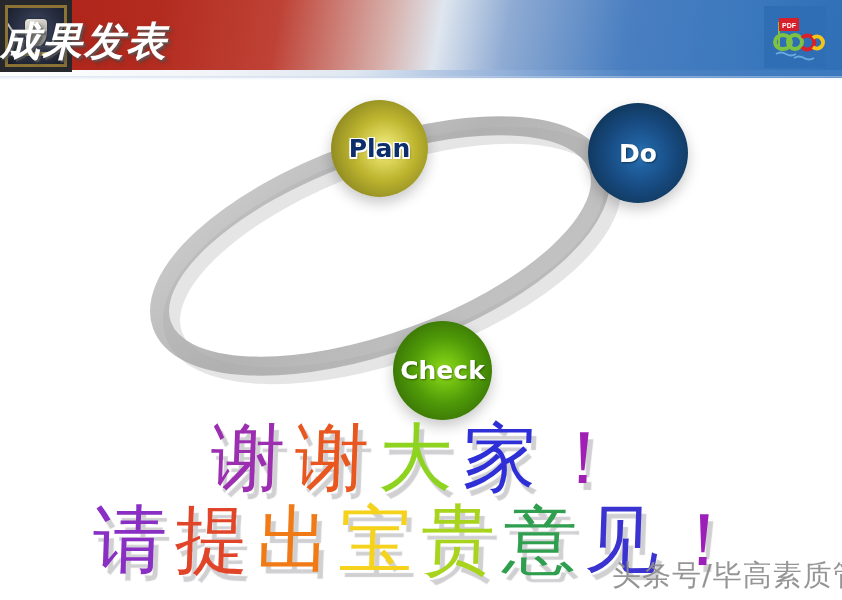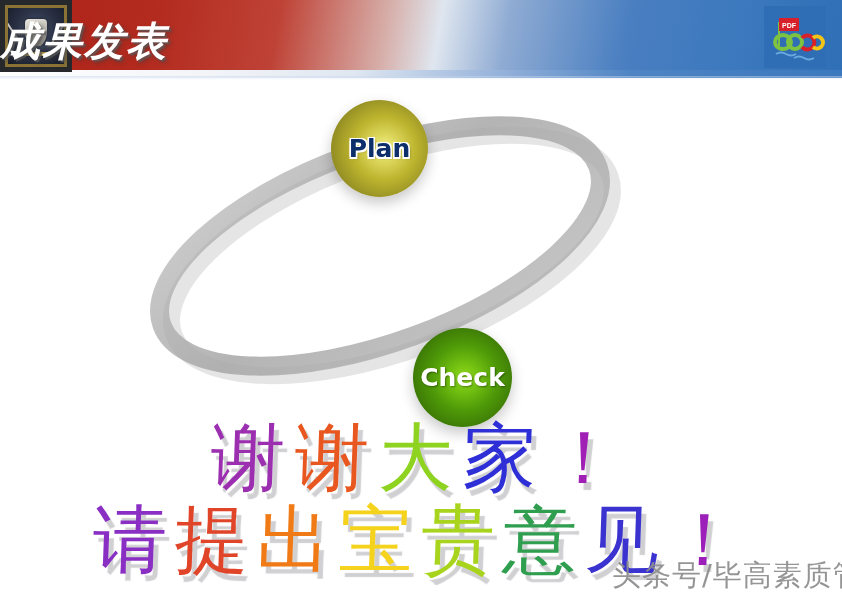--- a/index.html
+++ b/index.html
@@ -191,25 +191,24 @@
     background: radial-gradient(circle at 52% 55%,
         #f9a621 0%, #e3880c 16%, #b96b07 45%, #8a4f06 76%, #643806 100%);
   }
   #sphere-action .sphere-label {
     font-size: 25px;
     color: #ffffff;
     text-shadow: 1px 1px 2px rgba(0,0,0,.4);
   }
 
   #sphere-check {
-    left: 393px; top: 256px;
+    left: 393px; top: 249px;
     width: 99px; height: 99px;
     background: radial-gradient(circle at 52% 50%,
         #93d822 0%, #77c512 17%, #4f9a08 46%, #3a7506 76%, #2b5604 100%);
-    margin-left: 20px;
   }
   #sphere-check .sphere-label {
     font-size: 25px;
     color: #ffffff;
     text-shadow: 1px 1px 2px rgba(0,0,0,.4);
   }
 
   
   #message-block {
     position: absolute;
@@ -294,20 +293,23 @@
     <g transform="rotate(-20 260 150)">
       <ellipse cx="260" cy="150" rx="232" ry="96" fill="none" stroke="url(#ringShade)" stroke-width="19"></ellipse>
       <ellipse cx="268" cy="163" rx="232" ry="96" fill="none" stroke="rgba(170,170,170,.30)" stroke-width="17"></ellipse>
     </g>
   </svg>
 
   <div class="sphere" id="sphere-plan">
     <span class="sphere-label">Plan</span>
   </div>
 
+  <div class="sphere" id="sphere-do">
+    <span class="sphere-label">Do</span>
+  </div>
 
   <div class="sphere" id="sphere-check">
     <span class="sphere-label">Check</span>
   </div>
 
 </div>
 
 <div id="message-block">
   <div class="msg-line" id="msg-line-1"><span class="msg-char" style="color: rgb(155, 47, 176);">谢</span><span class="msg-char" style="color: rgb(232, 87, 31);">谢</span><span class="msg-char" style="color: rgb(143, 211, 33);">大</span><span class="msg-char" style="color: rgb(47, 47, 216);">家</span><span class="msg-char" style="color: rgb(160, 31, 181);">！</span></div>
   <div class="msg-line" id="msg-line-2"><span class="msg-char" style="color: rgb(138, 47, 196);">请</span><span class="msg-char" style="color: rgb(224, 69, 42);">提</span><span class="msg-char" style="color: rgb(240, 122, 22);">出</span><span class="msg-char" style="color: rgb(245, 210, 28);">宝</span><span class="msg-char" style="color: rgb(168, 212, 29);">贵</span><span class="msg-char" style="color: rgb(47, 158, 79);">意</span><span class="msg-char" style="color: rgb(58, 51, 208);">见</span><span class="msg-char" style="color: rgb(155, 31, 184);">！</span></div>

